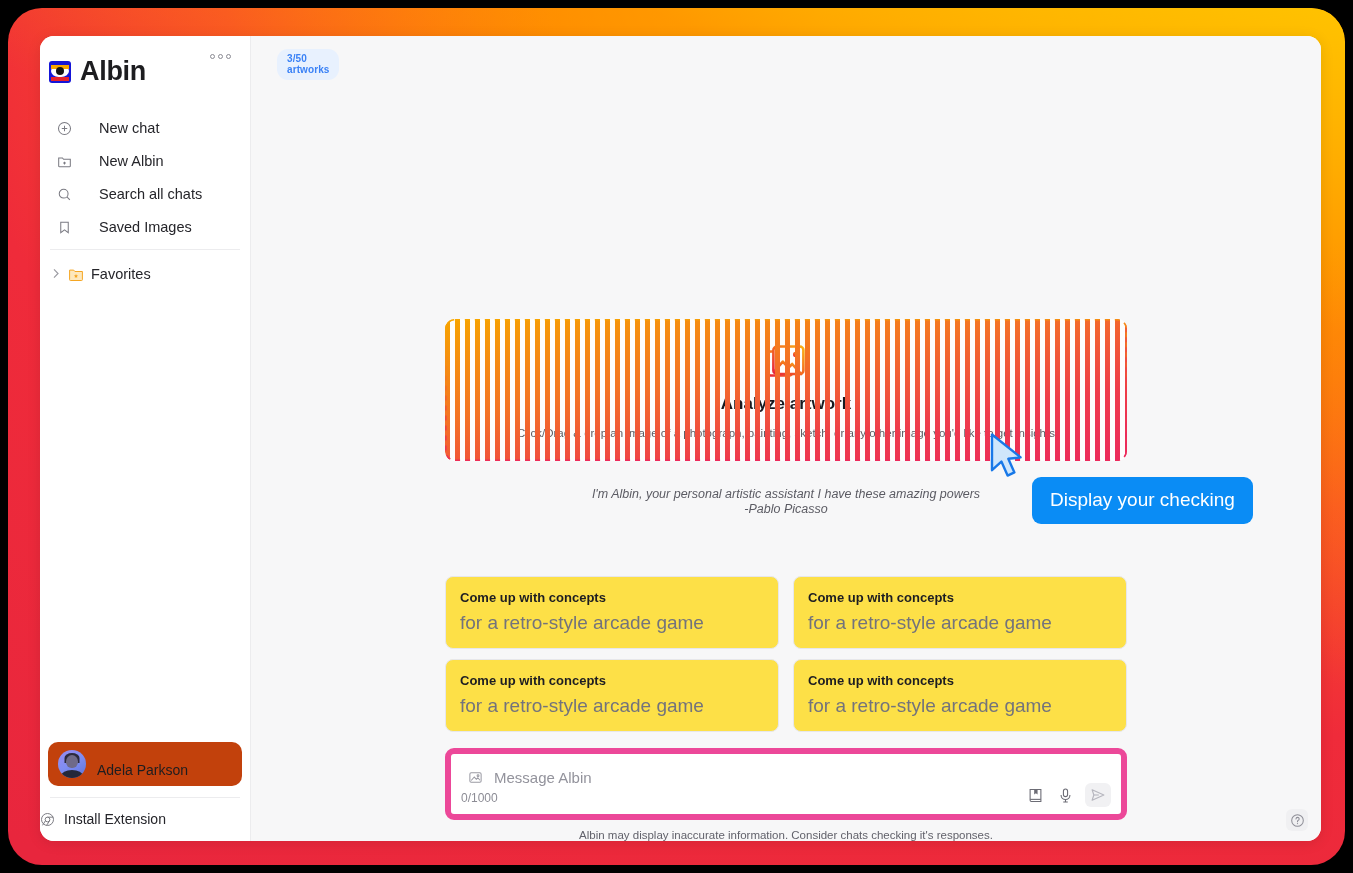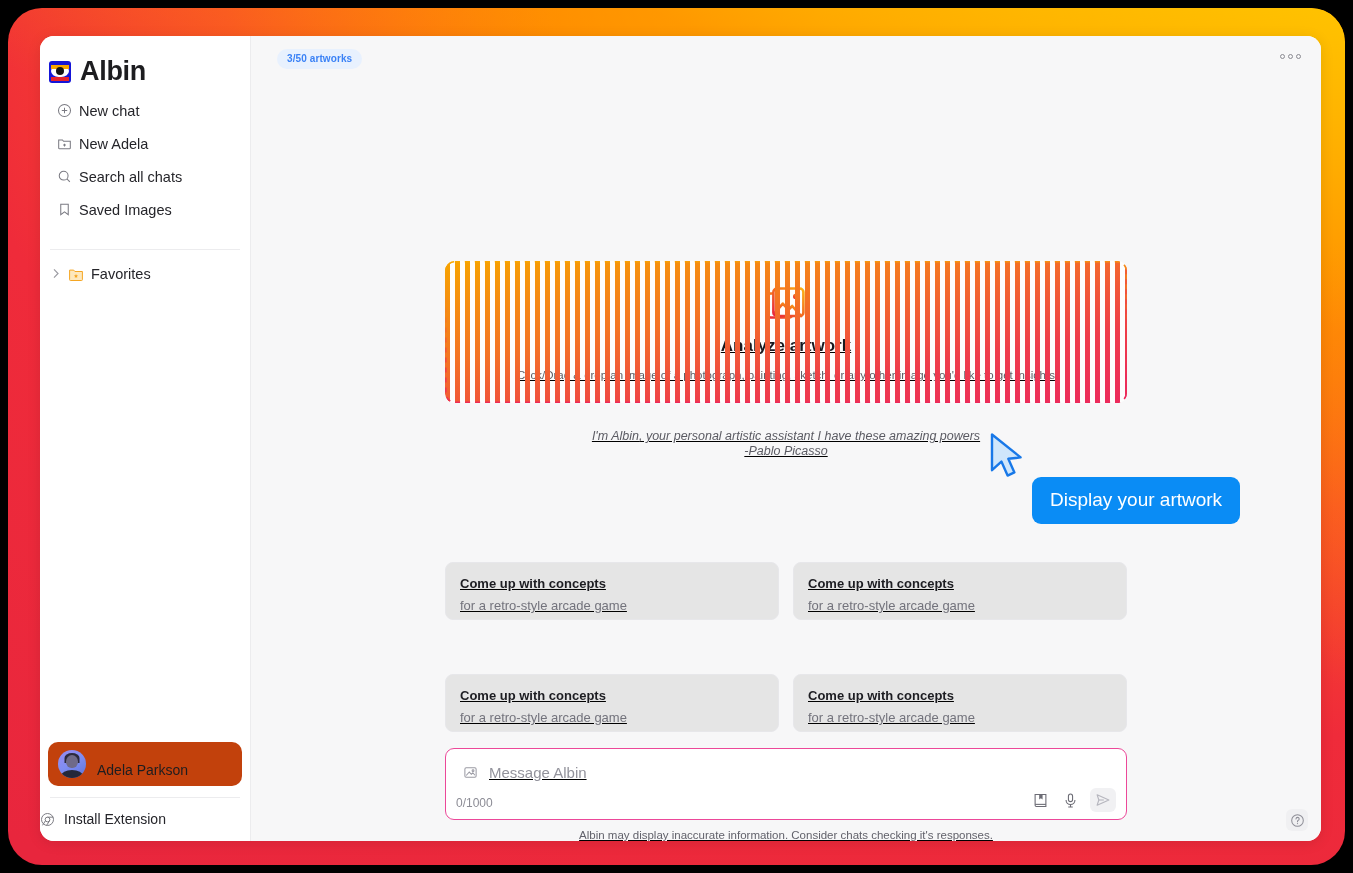--- a/index.html
+++ b/index.html
@@ -80,21 +80,21 @@
   .logo-mark .eye-bottom{
     position:absolute; left:2px; bottom:2px; width:18px; height:4px;
     background:#e6232c;
   }
   .brand-name {
     font-size: 27px; color: #1d1d20; letter-spacing: -0.3px;
   }
 
   .nav { margin-top: 16px; padding: 0 8px; }
   .nav-item {
-    display: flex; align-items: flex-start; gap: 7px;
+    display: flex; align-items: flex-end; gap: 27px;
     height: 33px; padding-left: 9px;
     border-radius: 7px;
     cursor: pointer;
     color: #25252a;
     font-size: 14.5px;
   }
   .nav-icon { width: 15px; height: 15px; display:flex; align-items:center; justify-content:center; color:#7a7a82; flex-shrink:0; }
   .nav-icon svg { display:block; }
 
   .divider { height:1px; background:#ececee; margin: 14px 10px 0 10px; }
@@ -141,21 +141,21 @@
     display:flex; align-items:center; gap:9px;
     padding: 13px 0 4px 0;
     font-size: 14px; color:#25252a; cursor:pointer;
   }
 
   
   #main {
     flex: 1;
     background: #f7f7f8;
     position: relative;
-    display:flex; flex-direction:column;text-decoration:underline;
+    display:flex; 
   }
 
   .topbar {
     height: 44px; position:relative; flex-shrink:0;
   }
   .artworks-badge {
     position:absolute; left: 26px; top: 13px;
     background:#e8f1fe; border-radius: 11px;
     padding: 4px 10px 5px 10px;
     min-width: 62px;
@@ -227,35 +227,34 @@
     text-align:center; line-height: 1.15; margin-top: 18px;
   }
 
   .cards {
     width: 682px;
     display:grid; grid-template-columns: 1fr 1fr;
     gap: 10px 14px;
     margin-top: 60px;
   }
   .card {
-    background:#e5e5e5;
+    background:#fde047;
     border: 1px solid #e7e7ea;
     border-radius: 8px;
     padding: 13px 14px 14px 14px;
     cursor:pointer;
-    height: 58px;
-    margin-top: 44px;
+    height: 73px;
   }
   .card-title { font-size: 13px; font-weight: bold; color:#1d1d22; margin-bottom: 7px; }
-  .card-sub { font-size: 13px; color:#73737c; }
+  .card-sub { font-size: 19px; color:#73737c; }
 
   .composer-wrap { width: 682px; margin-top: 16px; }
   .composer {
     background:#ffffff;
-    border:1px solid #ec4899;
+    border:6px solid #ec4899;
     border-radius: 9px;
     height: 72px;
     position:relative;
     padding: 13px 14px;
   }
   .composer-top { display:flex; align-items:center; gap: 9px; }
   .composer-ph { font-size: 15px; color:#93939c; }
   .char-count { position:absolute; left: 10px; bottom: 9px; font-size: 12px; color:#8c8c95; }
   .composer-actions {
     position:absolute; right: 10px; bottom: 7px;
@@ -325,21 +324,21 @@
           <span>New chat</span>
         </div>
 
         <div class="nav-item">
           <span class="nav-icon">
             <svg width="15" height="15" viewBox="0 0 16 16" fill="none" stroke="currentColor" stroke-width="1.1">
               <path d="M1.8 4.2h4l1.2 1.4h7.2v7.2a.9.9 0 0 1-.9.9H2.7a.9.9 0 0 1-.9-.9V4.2z"></path>
               <path d="M8 8.2v3M6.5 9.7h3"></path>
             </svg>
           </span>
-          <span>New Adela</span>
+          <span>New Albin</span>
         </div>
 
         <div class="nav-item">
           <span class="nav-icon">
             <svg width="15" height="15" viewBox="0 0 16 16" fill="none" stroke="currentColor" stroke-width="1.1">
               <circle cx="7.1" cy="7.1" r="4.7"></circle>
                 <path d="M10.6 10.6l3.1 3.1"></path>
             </svg>
           </span>
           <span>Search all chats</span>
@@ -527,15 +526,15 @@
     </section>
 
   </div>
 
   <div id="cursor">
     <svg width="44" height="50" viewBox="0 0 44 50" fill="none">
       <path d="M6 3.5L6 39.2 15.4 30.6 21.6 44.6 28.4 41.4 22.3 27.8 34.6 26.4z" fill="#cfe6fb" stroke="#1878e8" stroke-width="2.4" stroke-linejoin="round"></path>
     </svg>
   </div>
 
-  <div id="tooltip">Display your artwork</div>
+  <div id="tooltip">Display your checking</div>
 
 </div>
 
 </body></html>

